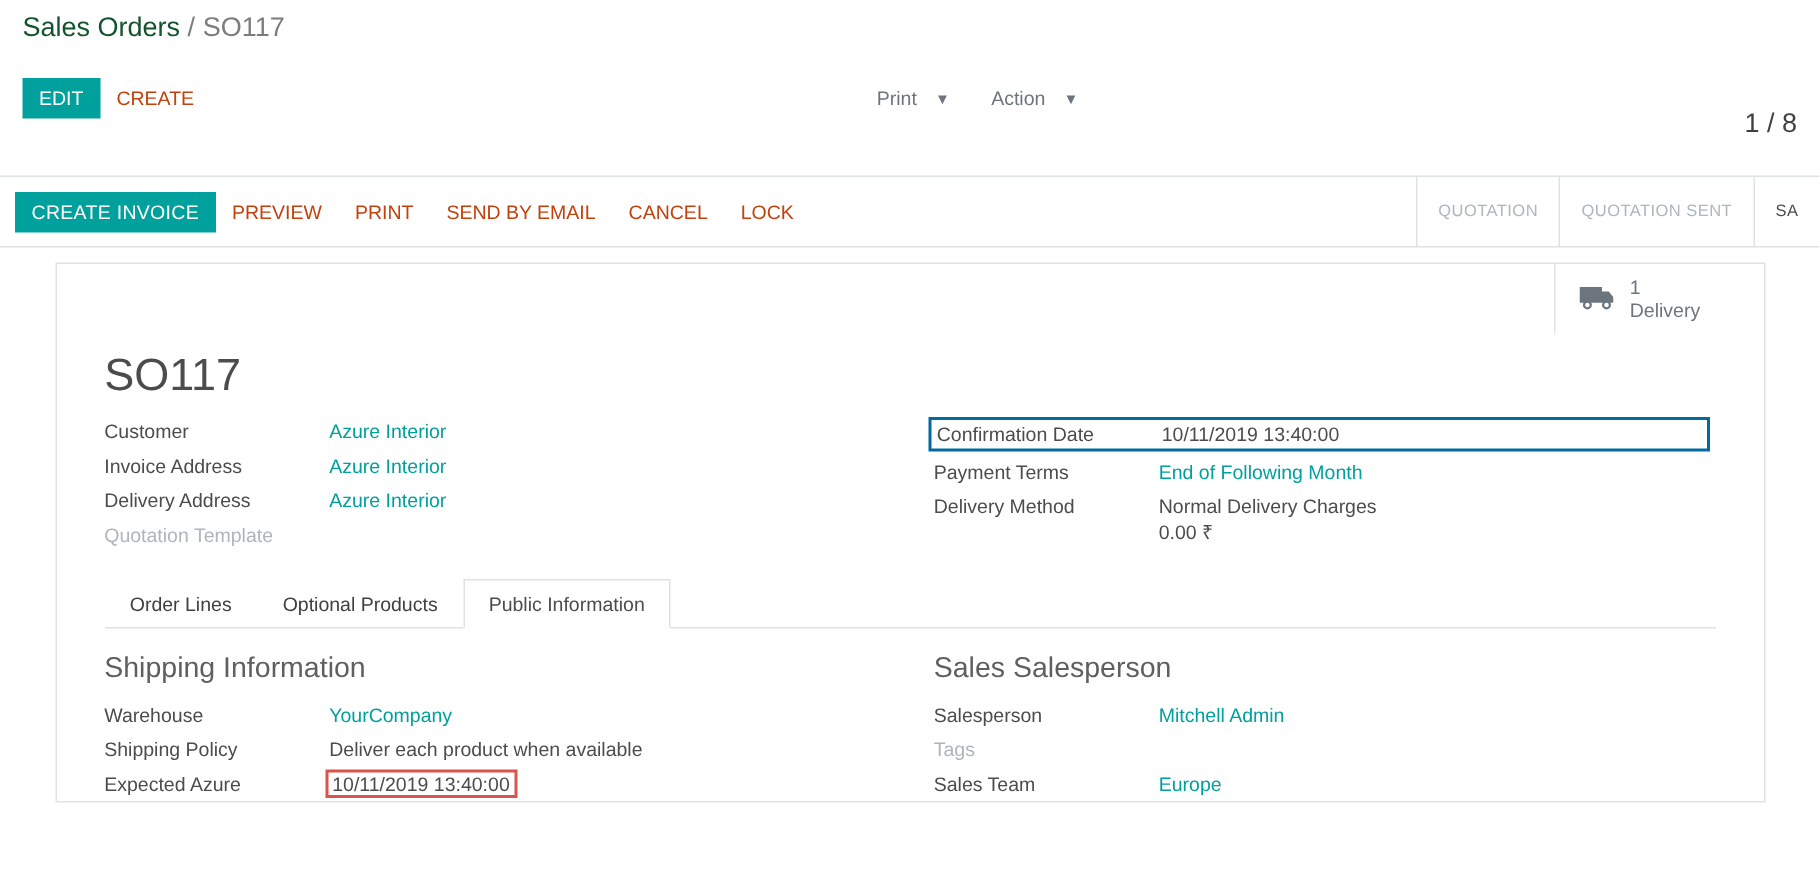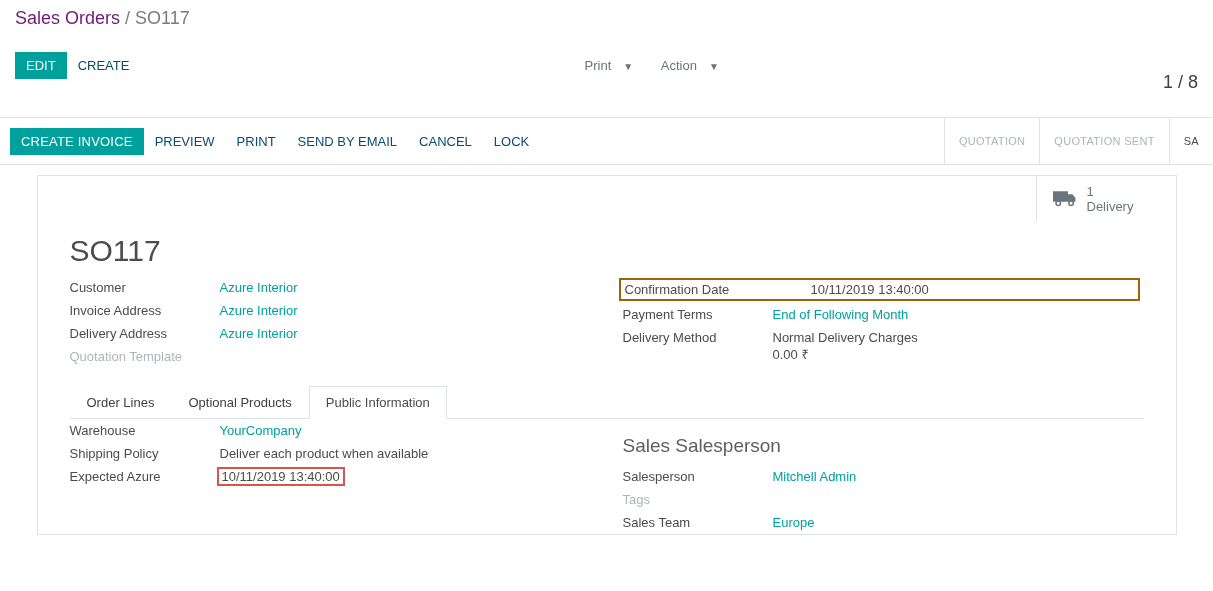--- a/index.html
+++ b/index.html
@@ -1,22 +1,22 @@
 <!DOCTYPE html>
 <html><head>
 <meta charset="utf-8">
 <style>
 * { margin:0; padding:0; box-sizing:border-box; font-family:"Helvetica Neue",Helvetica,Arial,sans-serif; }
 body { background:#fff; font-size:13px; color:#4c4c4c; width:1213px; height:591px; overflow:hidden; }
 .breadcrumb { padding:8px 15px 0 15px; font-size:18px; color:#7c7c7c; }
-.breadcrumb a { color:#701a75; text-decoration:none; }
+.breadcrumb a { color:#14532d; text-decoration:none; }
 .control-row { padding:8px 15px; display:flex; align-items:center; }
 .btn { display:inline-block; padding:5px 10px; font-size:13px; cursor:pointer; border:1px solid transparent; text-transform:uppercase; font-weight:400;text-align:center; }
 .btn-primary { background:#00a09d; color:#fff; }
-.btn-link { color:#0c4a6e; background:transparent; }
+.btn-link { color:#c2410c; background:transparent; }
 .center-actions { flex:1; text-align:center; color:#6c757d; }
 .center-actions span { margin:0 6px; cursor:pointer; }
 .pager { color:#404040; font-size:18px;margin-top:35px; }
 .statusbar { border-top:1px solid #dee2e6; border-bottom:1px solid #dee2e6; display:flex; align-items:stretch; height:48px;margin-top:16px; }
 .statusbar-left { display:flex; align-items:center; padding-left:10px; }
 .statusbar-left .btn-primary { font-weight:500; letter-spacing:0.2px; }
 .statusbar-left .btn-link { font-weight:500; }
 .statusbar-right { margin-left:auto; display:flex; }
 .stage { padding:0 14px; display:flex; align-items:center; color:#adb5bd; font-size:11px; font-weight:500; letter-spacing:0.3px; border-left:1px solid #dee2e6; position:relative; text-transform:uppercase; }
 .stage.active { color:#4c4c4c; }
@@ -27,21 +27,21 @@
 .stat-box svg { width:24px; height:18px; fill:#6c757d; }
 .title { font-size:30px; font-weight:400; color:#4c4c4c; padding:12px 32px 8px 32px; }
 .cols { display:flex; padding:0 32px; gap:32px; }
 .col { flex:1; }
 .field { display:flex; padding:4px 0; font-size:13px; align-items:flex-start; }
 .field .lbl { width:150px; color:#4c4c4c; font-weight:500; }
 .field .val { color:#4c4c4c; }
 .field .val a { color:#00a09d; text-decoration:none; }
 .field .lbl.muted { color:#adb5bd; }
 .hilite { border:2px solid #d9534f; padding:0 3px; margin:-2px -3px; display:inline-block; }
-.hilite-row { border:2px solid #a16207; padding:2px 4px; margin:-2px -4px;gap:36px; }
+.hilite-row { border:2px solid #0369a1; padding:2px 4px; margin:-2px -4px; }
 .tabs { padding:18px 32px 0 32px; }
 .tab-row { display:flex; border-bottom:1px solid #dee2e6; }
 .tab { padding:8px 16px; color:#404040; cursor:pointer; border:1px solid transparent; margin-bottom:-1px; }
 .tab.active { border:1px solid #dee2e6; border-bottom-color:#fff; color:#4c4c4c; background:#fff; }
 .section-title { font-size:19px; color:#5f5f5f; font-weight:400; padding:16px 0 8px 0; }
 .arrow { display:inline-block; margin-left:3px; font-size:10px; vertical-align:middle; }
 </style>
 </head>
 <body>
 
@@ -136,20 +136,21 @@
 
     <div class="tabs">
       <div class="tab-row">
         <div class="tab">Order Lines</div>
         <div class="tab">Optional Products</div>
         <div class="tab active">Public Information</div>
       </div>
 
       <div class="cols" style="padding:0;">
         <div class="col">
+          <div class="section-title">Shipping Information</div>
           <div class="field">
               <span class="lbl">Warehouse</span>
               <span class="val"><a href="#">YourCompany</a></span>
             </div>
           <div class="field">
               <span class="lbl">Shipping Policy</span>
               <span class="val">Deliver each product when available</span>
             </div>
           <div class="field">
               <span class="lbl">Expected Azure</span>

